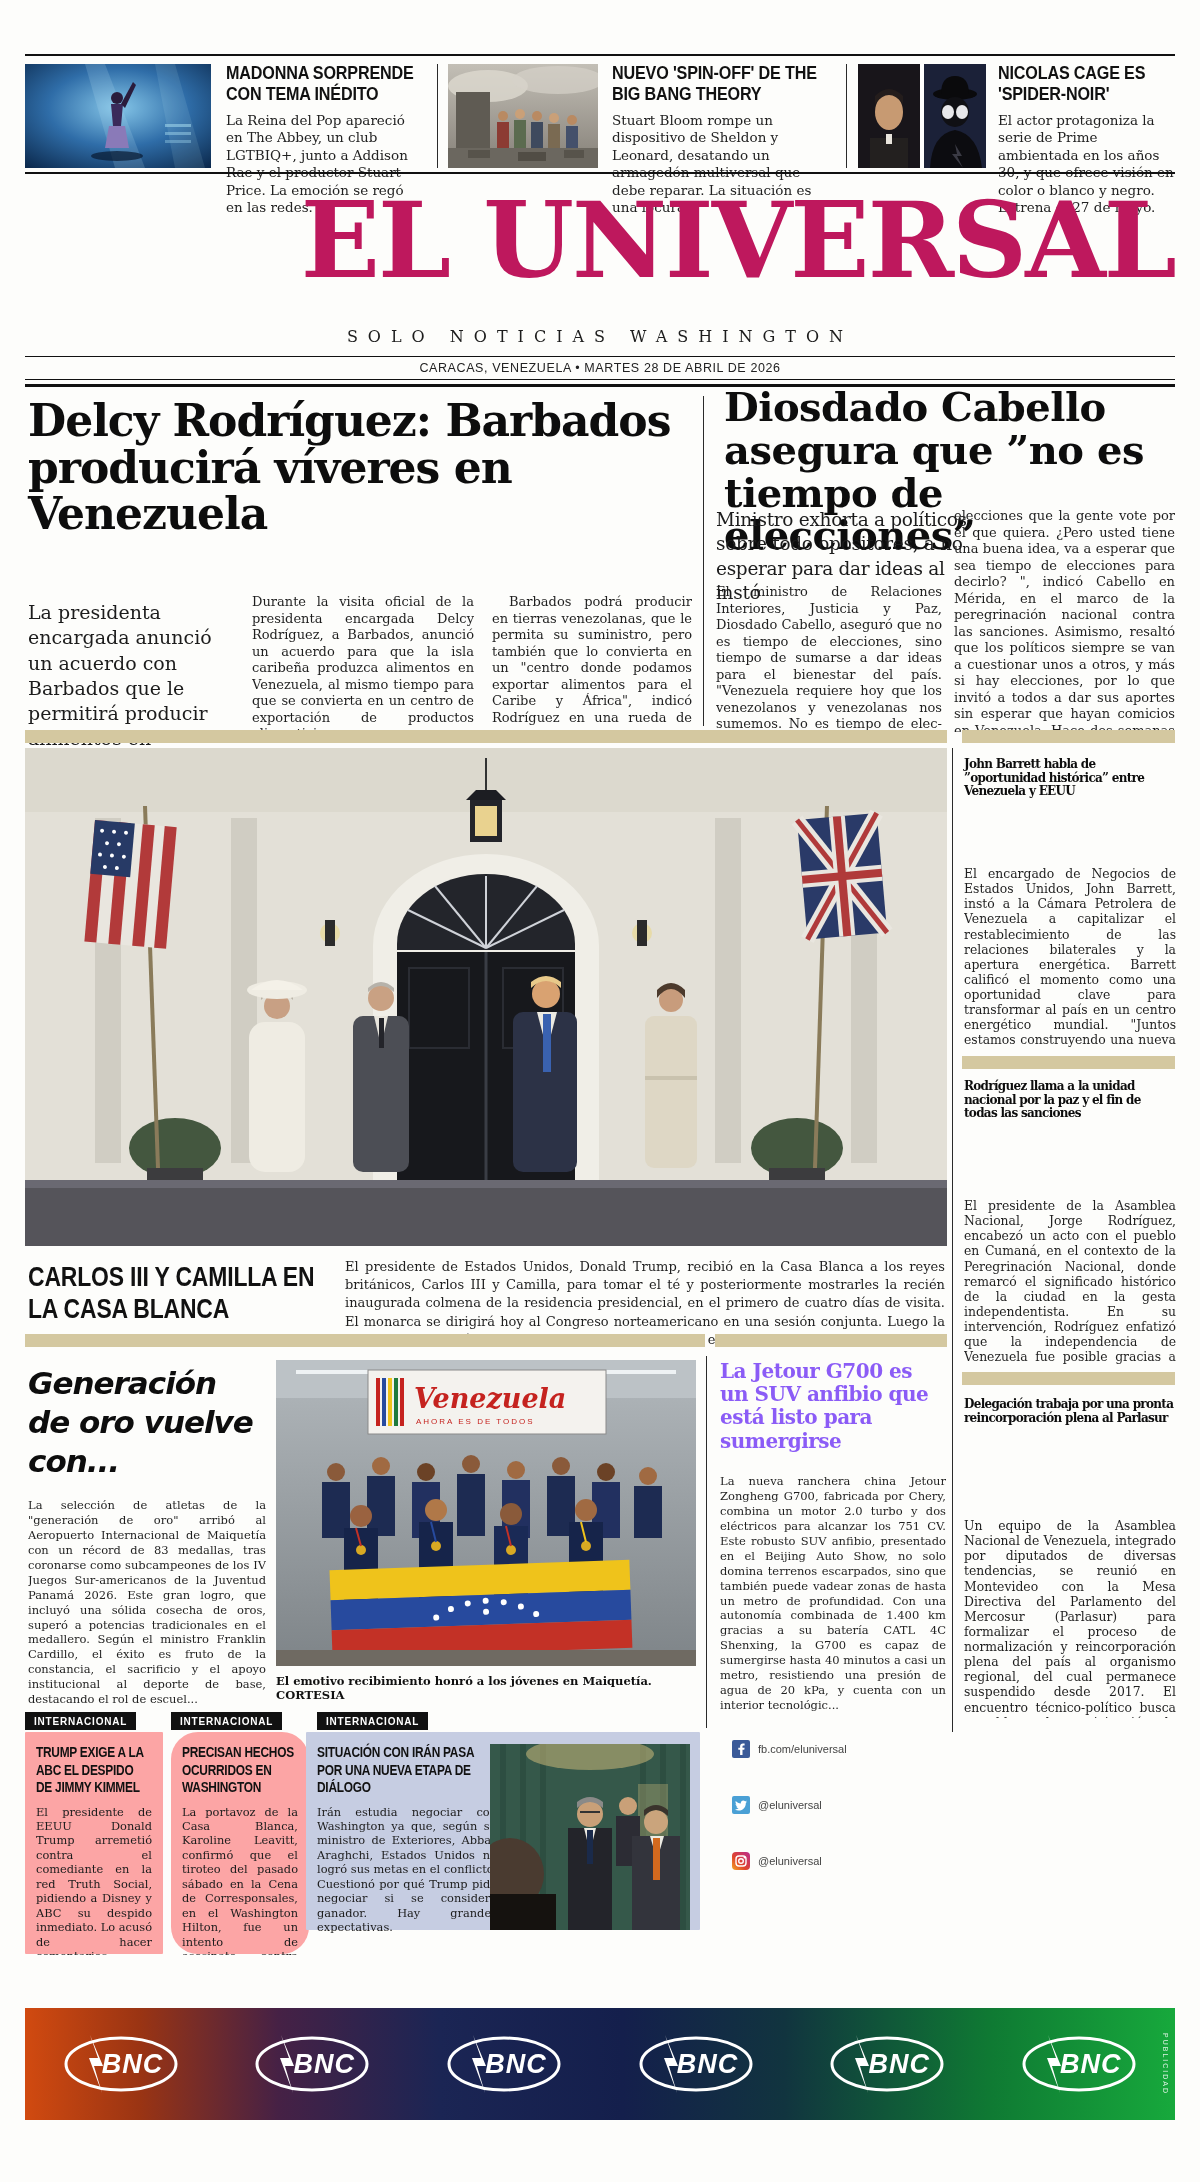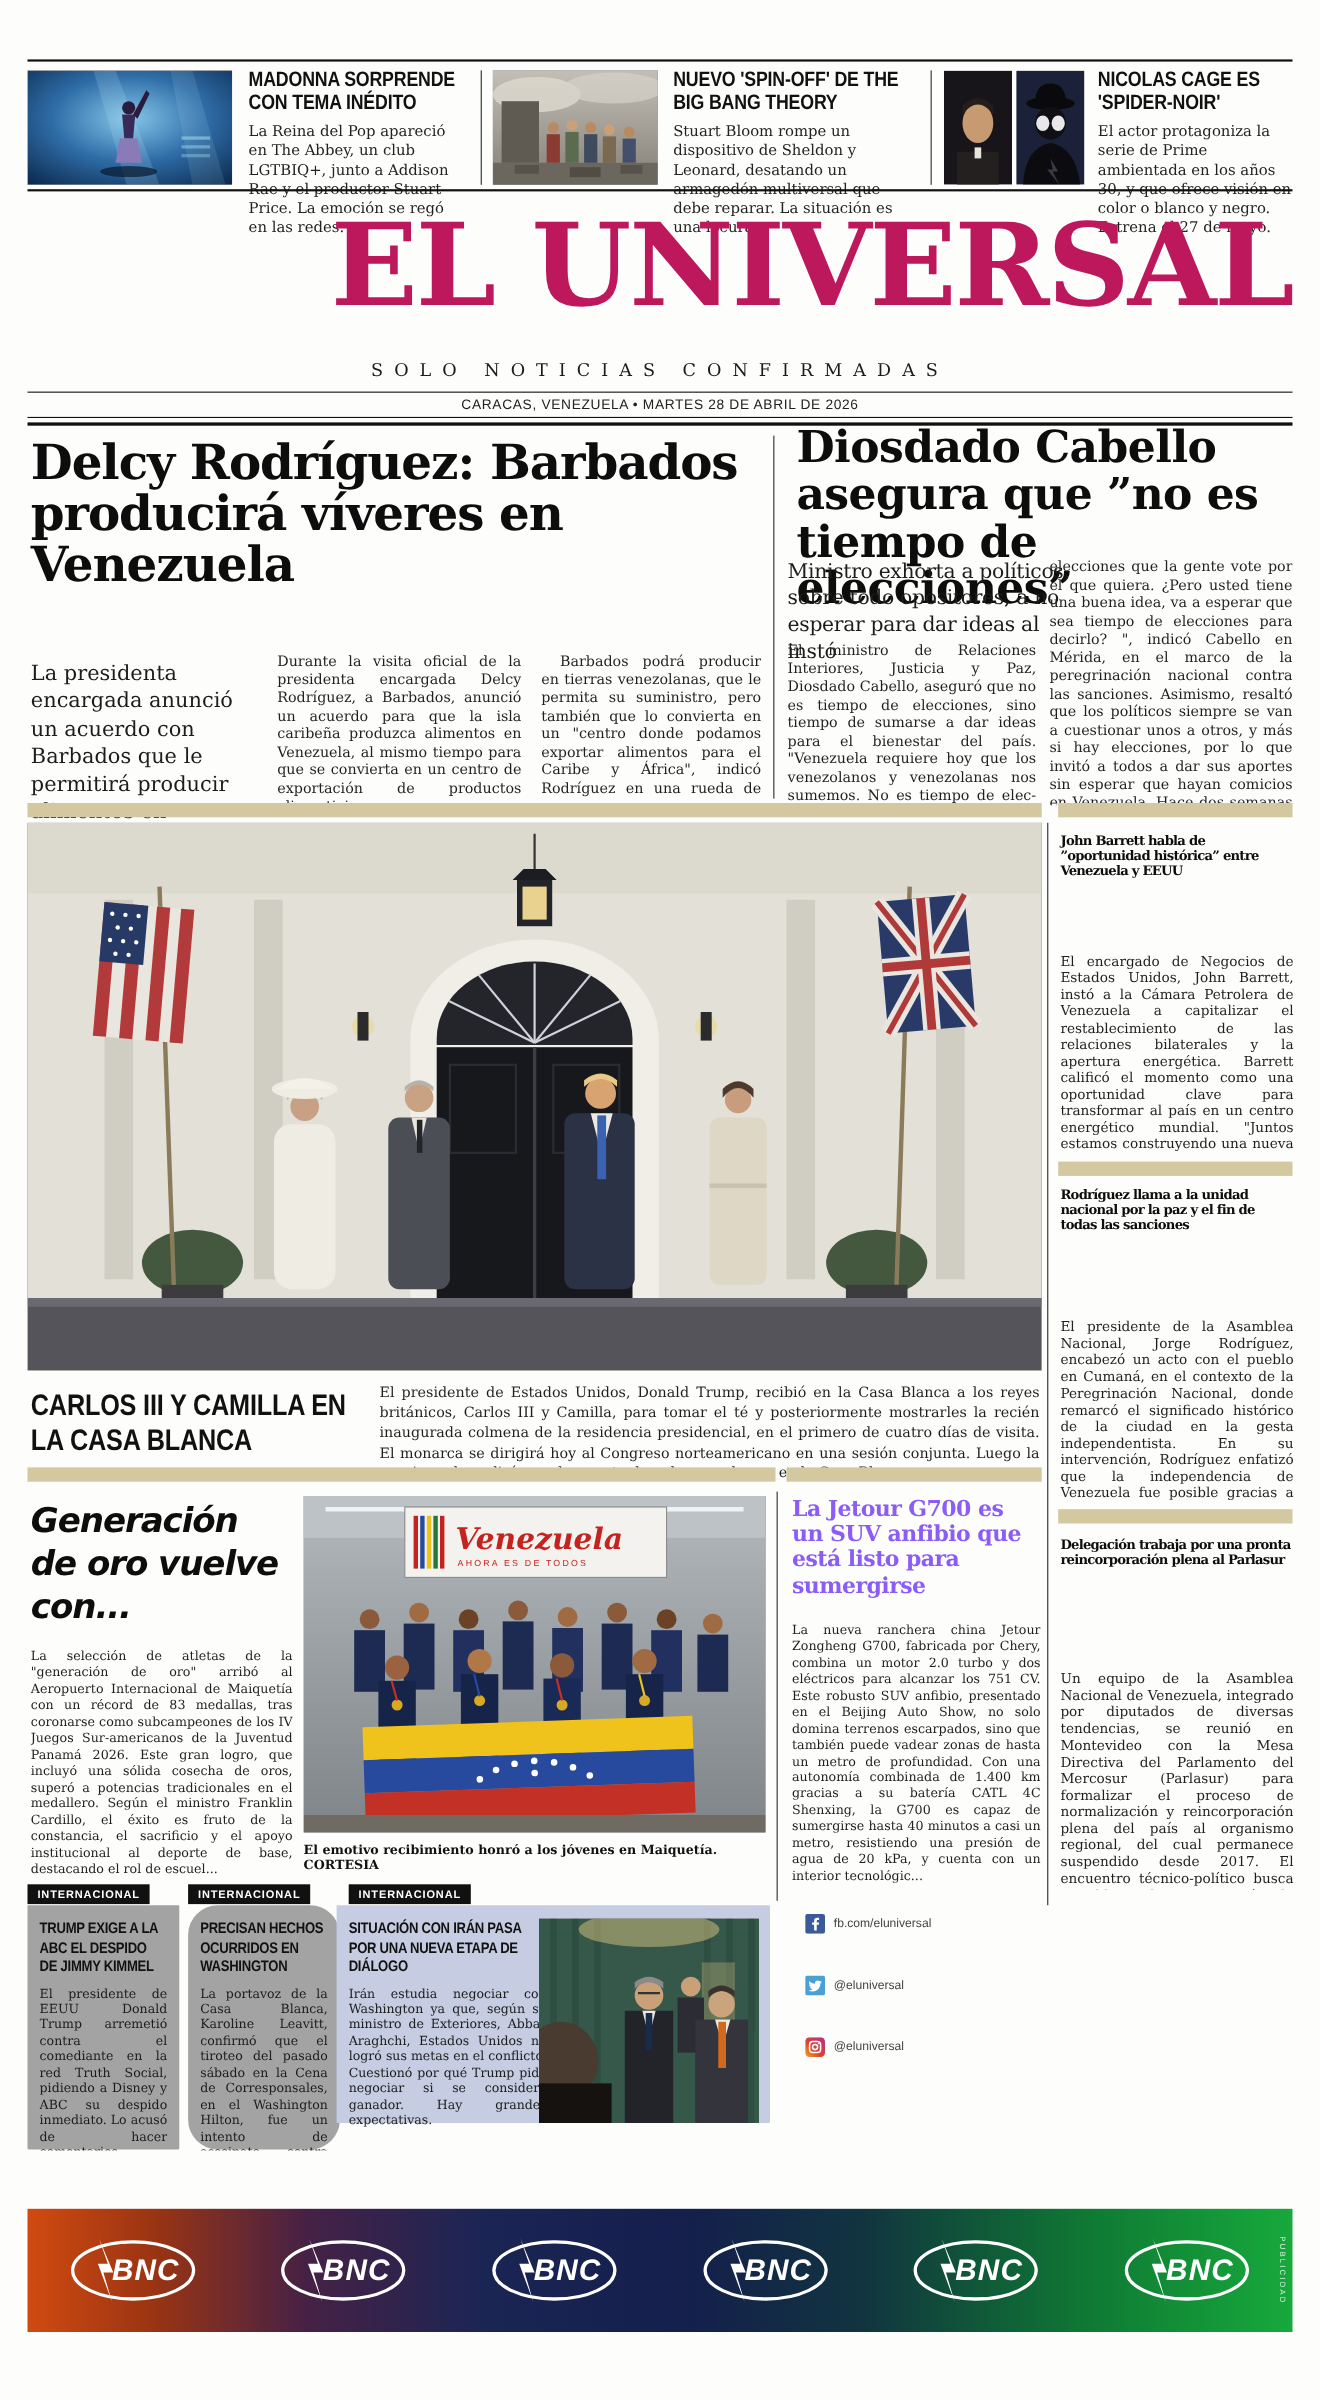--- a/index.html
+++ b/index.html
@@ -43,21 +43,21 @@
   .gen-head { font-family:"DejaVu Sans", sans-serif; font-weight:bold; font-style:italic;
               font-size:31px; line-height:1.25; letter-spacing:-1px; color:#0d0d0d; }
   .small-body { font-size:11.5px; line-height:1.3; color:#1f1f1f; overflow:hidden; }
   .photo-credit { font-size:11.5px; font-weight:bold; color:#111; }
 
   .jet-head { font-weight:bold; font-size:20px; line-height:1.16; letter-spacing:-0.5px; color:#8b5cf6; }
 
   .chip { display:inline-block; background:#111; color:#fff; font-family:"Liberation Sans", sans-serif;
           font-weight:bold; font-size:10px; letter-spacing:0.8px; padding:4px 9px 3px; }
   .box { border-radius:1px; }
-  .box-beige { background:#a3a3a3; }
+  .box-beige { background:#fca5a5; }
   .box-blue { background:#c6cde2; }
   .box-title { font-size:14px; line-height:1.25; letter-spacing:-0.3px; }
   .box-body { font-size:11.4px; line-height:1.27; color:#1c1c1c; overflow:hidden; margin-top:8px; }
 
   .social-row { display:flex; align-items:center; gap:8px; }
   .handle { font-family:"Liberation Sans", sans-serif; font-size:11px; color:#444; }
 
   .bnc { left:25px; top:2008px; width:1150px; height:112px;
          background:linear-gradient(90deg,#d14a10 0%,#9a3413 10%,#462145 22%,#1b2554 36%,#141f4c 52%,#11343f 66%,#0f7a33 84%,#17a93c 100%);
          display:flex; align-items:center; justify-content:space-around; }
@@ -158,21 +158,21 @@
       <path d="M97 80 L104 92 L99 92 L105 104 L94 90 L99 90 Z" fill="#3a3a44"></path>
     </svg>
   </div>
   <div class="abs" style="left:998px;top:62px;width:180px;">
     <div class="cond teaser-title">NICOLAS CAGE ES 'SPIDER-NOIR'</div>
     <div class="serif teaser-body">El actor protagoniza la serie de Prime ambientada en los años 30, y que ofrece visión en color o blanco y negro. Estrena el 27 de mayo.</div>
   </div>
 
   <div class="abs rule" style="left:25px;top:172px;width:1150px;height:2px;"></div>
   <div class="abs serif masthead">EL UNIVERSAL</div>
-  <div class="abs serif tagline">SOLO NOTICIAS CONFIRMADAS</div>
+  <div class="abs serif tagline">SOLO NOTICIAS WASHINGTON</div>
   <div class="abs dateline">CARACAS, VENEZUELA • MARTES 28 DE ABRIL DE 2026</div>
   <div class="abs rule" style="left:25px;top:384px;width:1150px;height:3px;"></div>
 
   <div class="abs serif lead-head" style="left:28px;top:398px;width:672px;">Delcy Rodríguez: Barbados producirá víveres en Venezuela</div>
   <div class="abs serif dek" style="left:28px;top:600px;width:208px;">La presidenta encargada anunció un acuerdo con Barbados que le permitirá producir alimentos en Venezuela</div>
   <div class="abs serif bodytxt just" style="left:252px;top:594px;width:222px;height:136px;">Durante la visita oficial de la presidenta encargada Delcy Rodríguez, a Barbados, anunció un acuerdo para que la isla caribeña produzca alimentos en Venezuela, al mismo tiempo para que se convierta en un centro de exportación de productos alimenticios.</div>
   <div class="abs serif bodytxt just indent" style="left:492px;top:594px;width:200px;height:136px;">Barbados podrá producir en tierras venezolanas, que le permita su suministro, pero también que lo convierta en un "centro donde podamos exportar alimentos para el Caribe y África", indicó Rodríguez en una rueda de prensa.</div>
 
   <div class="abs vdiv" style="left:703px;top:396px;height:330px;"></div>
 

